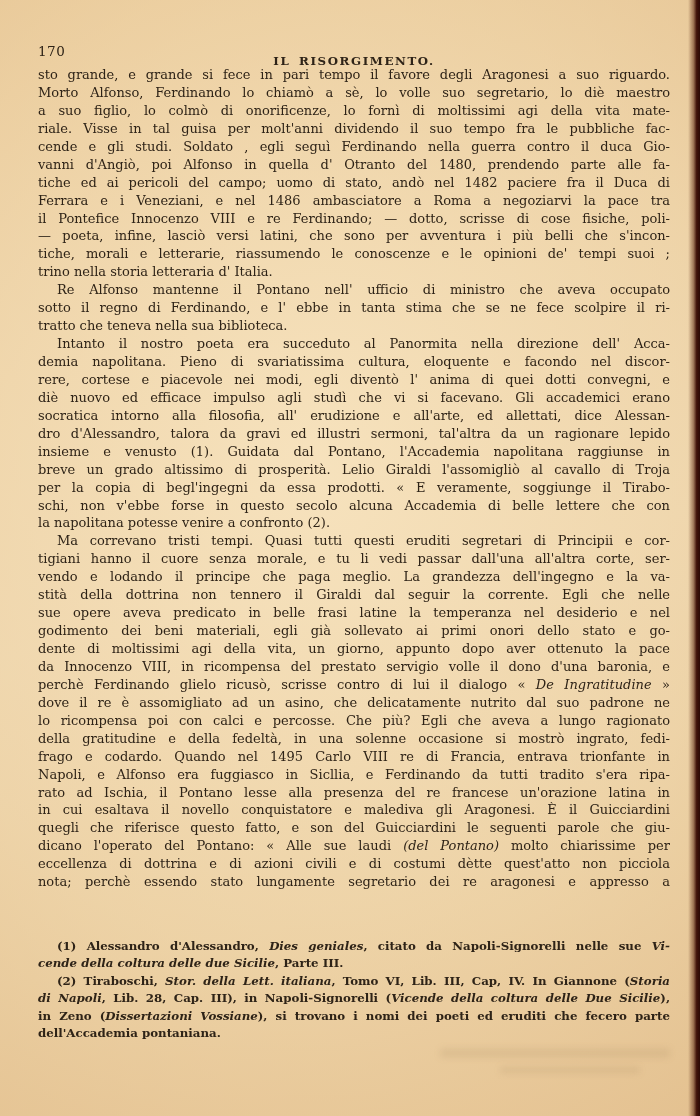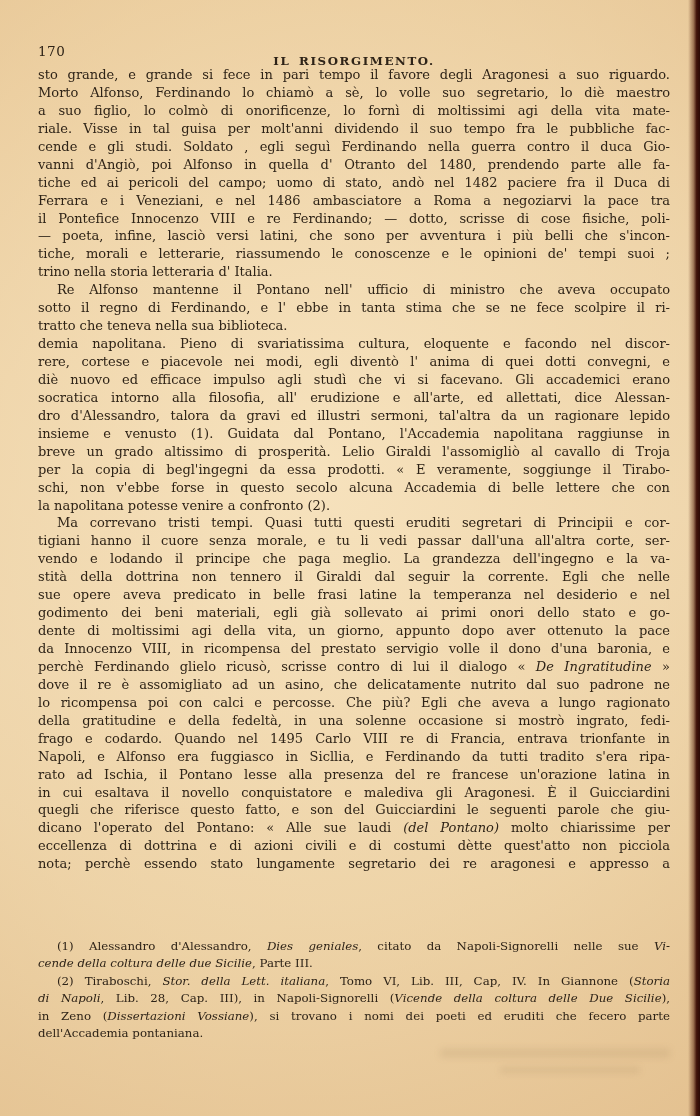--- a/index.html
+++ b/index.html
@@ -28,21 +28,21 @@
   }
   .bodytext{
     position:absolute;top:66px;left:38px;width:632px;
     font-size:13px;
   }
   .bodytext .line{line-height:17.95px;height:17.95px;}
   .footnotes{
     position:absolute;top:938px;left:38px;width:632px;
     font-size:11.8px;
   }
-  .footnotes .line{line-height:17.4px;height:17.4px;}
+  .footnotes .line{line-height:17.4px;height:17.4px;font-weight:bold;}
   .line{
     white-space:nowrap;
     text-align:justify;
     text-align-last:justify;
     -moz-text-align-last:justify;
   }
   .line.end{text-align-last:left;-moz-text-align-last:left;}
   .line.indent{padding-left:19px;}
   .line em{font-style:italic;}
   .smudge{
@@ -69,20 +69,21 @@
       <div class="line"><span>vanni d'Angiò, poi Alfonso in quella d' Otranto del 1480, prendendo parte alle fa-</span></div>
       <div class="line"><span>tiche ed ai pericoli del campo; uomo di stato, andò nel 1482 paciere fra il Duca di</span></div>
       <div class="line"><span>Ferrara e i Veneziani, e nel 1486 ambasciatore a Roma a negoziarvi la pace tra</span></div>
       <div class="line"><span>il Pontefice Innocenzo VIII e re Ferdinando; — dotto, scrisse di cose fisiche, poli-</span></div>
       <div class="line"><span>— poeta, infine, lasciò versi latini, che sono per avventura i più belli che s'incon-</span></div>
       <div class="line"><span>tiche, morali e letterarie, riassumendo le conoscenze e le opinioni de' tempi suoi ;</span></div>
       <div class="line end"><span>trino nella storia letteraria d' Italia.</span></div>
       <div class="line indent"><span>Re Alfonso mantenne il Pontano nell' ufficio di ministro che aveva occupato</span></div>
       <div class="line"><span>sotto il regno di Ferdinando, e l' ebbe in tanta stima che se ne fece scolpire il ri-</span></div>
       <div class="line end"><span>tratto che teneva nella sua biblioteca.</span></div>
+      <div class="line indent"><span>Intanto il nostro poeta era succeduto al Panormita nella direzione dell' Acca-</span></div>
       <div class="line"><span>demia napolitana. Pieno di svariatissima cultura, eloquente e facondo nel discor-</span></div>
       <div class="line"><span>rere, cortese e piacevole nei modi, egli diventò l' anima di quei dotti convegni, e</span></div>
       <div class="line"><span>diè nuovo ed efficace impulso agli studì che vi si facevano. Gli accademici erano</span></div>
       <div class="line"><span>socratica intorno alla filosofia, all' erudizione e all'arte, ed allettati, dice Alessan-</span></div>
       <div class="line"><span>dro d'Alessandro, talora da gravi ed illustri sermoni, tal'altra da un ragionare lepido</span></div>
       <div class="line"><span>insieme e venusto (1). Guidata dal Pontano, l'Accademia napolitana raggiunse in</span></div>
       <div class="line"><span>breve un grado altissimo di prosperità. Lelio Giraldi l'assomigliò al cavallo di Troja</span></div>
       <div class="line"><span>per la copia di begl'ingegni da essa prodotti. « E veramente, soggiunge il Tirabo-</span></div>
       <div class="line"><span>schi, non v'ebbe forse in questo secolo alcuna Accademia di belle lettere che con</span></div>
       <div class="line end"><span>la napolitana potesse venire a confronto (2).</span></div>

